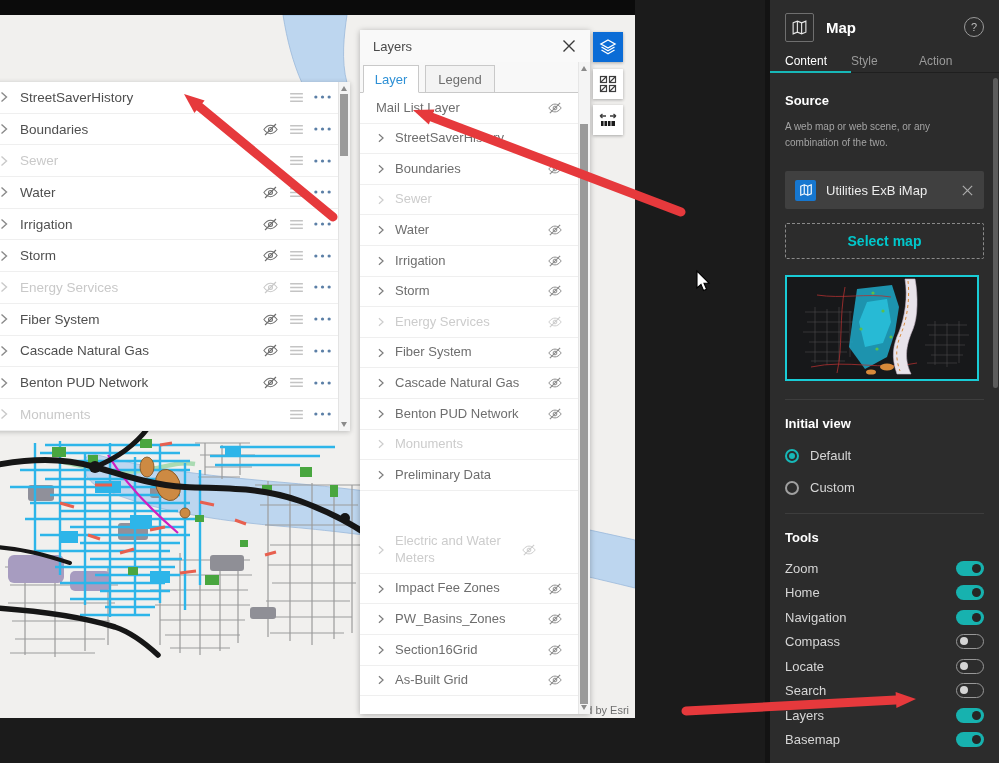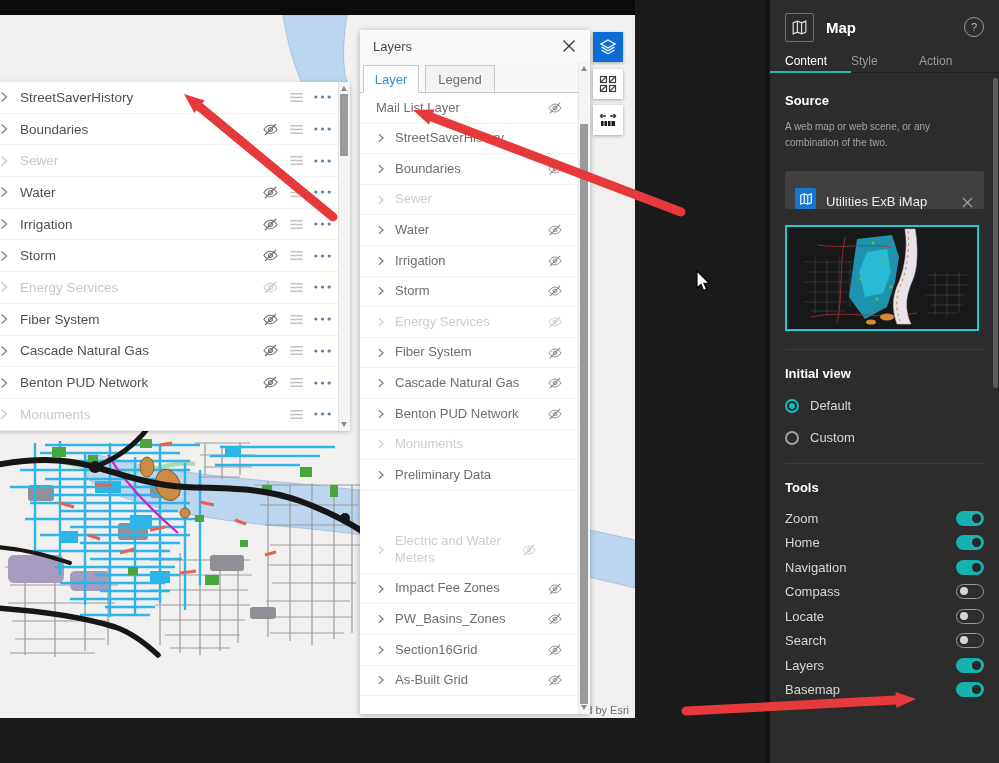--- a/index.html
+++ b/index.html
@@ -83,21 +83,21 @@
   .rtab{font-size:12px;color:#9a9a9a;padding-bottom:0;cursor:pointer}
   .rtab.t1{padding-left:15px;width:66px}
   .rtab.t2{width:68px}
   .rtab.t3{width:60px}
   .rtab.active{color:#fff;border-bottom:2.5px solid #17b8b8;margin-bottom:-1px}
   .rp-body{position:absolute;top:73px;left:0;right:0;bottom:0;overflow:hidden}
   .sec{padding:0 15px}
   .sec-h{font-size:13px;font-weight:bold;color:#fff}
   .src-desc{font-size:10px;color:#a3a3a3;line-height:1.55;margin-top:11px;width:185px}
   .chip{margin-top:21px;height:38px;background:#404040;border-radius:2px;display:flex;
-        align-items:flex-end;padding:0 10px;cursor:pointer}
+        align-items:center;padding:0 10px;cursor:pointer}
   .chip-icon{width:21px;height:21px;background:#1677d0;border-radius:2px;display:flex;
              align-items:center;justify-content:center;color:#fff}
   .chip-icon svg{width:14px;height:14px}
   .chip-lbl{flex:1;margin-left:10px;font-size:13px;color:#ececec}
   .chip-x{width:13px;height:13px;color:#ababab;cursor:pointer}
   .select-map{margin-top:14px;height:34px;border:1px dashed #8a8a8a;border-radius:2px;display:flex;
               align-items:center;justify-content:center;font-size:14px;font-weight:bold;color:#00c7cb;cursor:pointer}
   .thumb{margin-top:16px;width:190px;height:102px;border:2px solid #19ccd6;background:#16181a;cursor:pointer}
   .rdiv{border-top:1px solid #3d3d3d;margin:18px 0 0 0}
   .radio-row{display:flex;align-items:center;margin-top:17px;cursor:pointer}
@@ -837,20 +837,21 @@
               <path d="M2.5 4.5 L7.5 2.5 L12.5 4.5 L17.5 2.5 V15.5 L12.5 17.5 L7.5 15.5 L2.5 17.5 Z" fill="none" stroke="currentColor" stroke-width="1.6"></path>
               <path d="M7.5 2.5 V15.5 M12.5 4.5 V17.5" fill="none" stroke="currentColor" stroke-width="1.6"></path>
             </svg>
           </div>
           <div class="chip-lbl">Utilities ExB iMap</div>
           <svg class="chip-x" viewBox="0 0 14 14">
             <path d="M2 2 L12 12 M12 2 L2 12" stroke="currentColor" stroke-width="1.3" fill="none"></path>
           </svg>
         </div>
 
+        <div class="select-map">Select map</div>
 
         <div class="thumb">
           <svg width="190" height="102" viewBox="0 0 190 102">
             <rect width="190" height="102" fill="#17181a"></rect>
             <g stroke="#4a4a4a" stroke-width="0.6" fill="none">
               <path d="M18 35 H65 M20 45 H68 M16 55 H62 M22 65 H66 M18 75 H60 M24 84 H58"></path>
               <path d="M28 30 V86 M40 32 V88 M52 30 V84 M63 34 V80"></path>
               <path d="M140 48 H180 M142 58 H182 M138 68 H178 M144 78 H176 M140 86 H170"></path>
               <path d="M148 44 V88 M160 46 V90 M172 44 V86"></path>
             </g>

